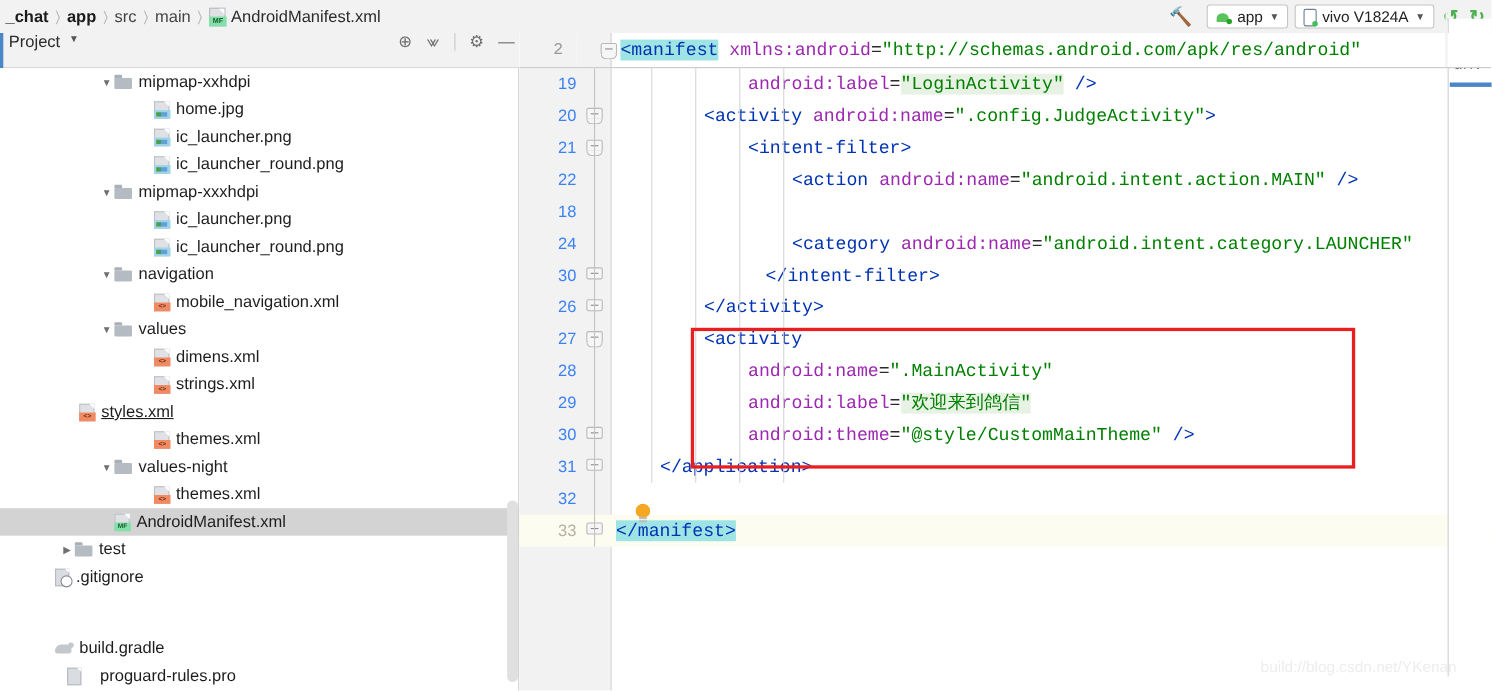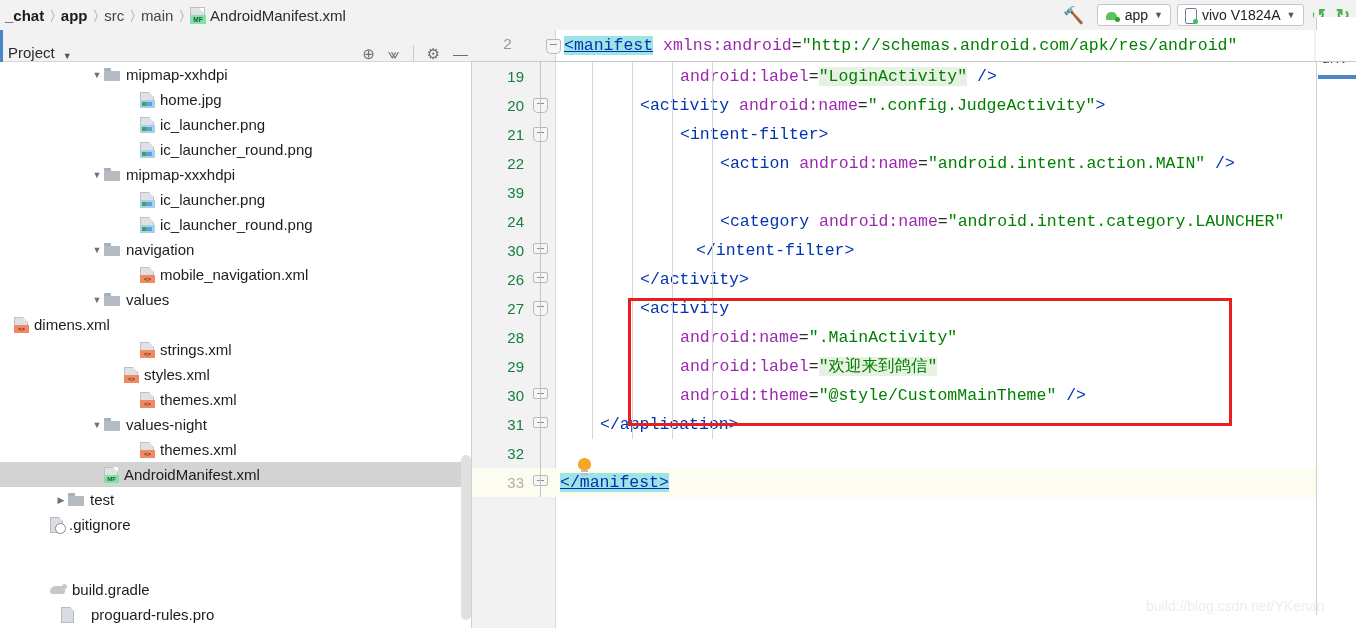--- a/index.html
+++ b/index.html
@@ -74,21 +74,21 @@
   .phone::after {
     content: ""; position: absolute; right: -2px; bottom: -1px;
     width: 5px; height: 5px; border-radius: 50%; background: #3dbf5c;
   }
   .runicon { color: #4caf50; font-size: 17px; font-weight: bold; padding: 0 2px; }
 
   
   .panel-head {
     position: absolute; left: 0; top: 30px; width: 480px; height: 32px;
     background: #f2f2f2; border-bottom: 1px solid #d6d6d6;
-    display: flex; align-items: flex-end; padding-left: 8px;
+    display: flex; align-items: flex-start; padding-left: 8px;
     font-size: 15px; color: #2b2b2b;
   }
   .panel-head .accent {
     position: absolute; left: 0; top: 0; width: 3px; height: 32px; background: #4a86c8;
   }
   .panel-head .tri { margin-left: 8px; color: #555; font-size: 9px; }
   .panel-tools {
     margin-left: auto; display: flex; align-items: center; gap: 13px;
     padding-right: 12px; color: #6e6e6e;
   }
@@ -208,21 +208,21 @@
   .lines {
     position: absolute; left: 0; top: 32px; width: 884px; height: 566px;
   }
   .ln {
     position: absolute; left: 0; width: 884px; height: 29px;
     font-family: "Liberation Mono", monospace; font-size: 16.5px;
     line-height: 29px; white-space: nowrap;
   }
   .ln .num {
     position: absolute; left: 0; width: 52px; text-align: right;
-    color: #15803d; font-size: 15px; font-family: "Liberation Sans", sans-serif;
+    color: #3b82f6; font-size: 15px; font-family: "Liberation Sans", sans-serif;
   }
   .ln .code { position: absolute; left: 88px; }
   .ln.cur { background: #fdfcf0; }
   .ln.cur .num { color: #b3b1a0; }
 
   
   .fold {
     position: absolute; left: 61px; width: 15px; height: 15px; top: 7px;
   }
   .fold .box {
@@ -246,21 +246,21 @@
   
   .iguide { position: absolute; width: 1px; background: #d6d6d6; }
 
   
   .t-tag   { color: #0033b3; }
   .t-attr  { color: #9c27b0; }
   .t-eq    { color: #2b2b2b; }
   .t-val   { color: #008000; }
   .t-punc  { color: #2b2b2b; }
   .hl-str  { background: #e8f2e4; }
-  .hl-match{ background: #9fe4e4; text-decoration: underline; }
+  .hl-match{ background: #9fe4e4; }
 
   .bulb {
     position: absolute; left: 578px; top: 458px; width: 13px; height: 17px; z-index: 5;
   }
   .bulb::before {
     content: ""; position: absolute; left: 0; top: 0;
     width: 13px; height: 12px; border-radius: 50% 50% 40% 40%; background: #f5a623;
   }
   .bulb::after {
     content: ""; position: absolute; left: 3px; top: 12px;
@@ -405,35 +405,35 @@
         <span class="fileicon">
           <span class="tag xml">&lt;&gt;</span>
         </span>
         <span>mobile_navigation.xml</span>
       </div>
       <div class="row" style="padding-left: 90px;">
         <span class="arrow">▼</span>
         <span class="folder"></span>
         <span>values</span>
       </div>
-      <div class="row" style="">
+      <div class="row" style="padding-left: 126px;">
         <span class="arrow empty"></span>
         <span class="fileicon">
           <span class="tag xml">&lt;&gt;</span>
         </span>
         <span>dimens.xml</span>
       </div>
       <div class="row" style="padding-left: 126px;">
         <span class="arrow empty"></span>
         <span class="fileicon">
           <span class="tag xml">&lt;&gt;</span>
         </span>
         <span>strings.xml</span>
       </div>
-      <div class="row" style="padding-left: 110px;">
+      <div class="row" style="padding-left: 58px; text-decoration: underline;">
         <span class="arrow empty"></span>
         <span class="fileicon">
           <span class="tag xml">&lt;&gt;</span>
         </span>
         <span>styles.xml</span>
       </div>
       <div class="row" style="padding-left: 126px;">
         <span class="arrow empty"></span>
         <span class="fileicon">
           <span class="tag xml">&lt;&gt;</span>
@@ -522,21 +522,21 @@
             <div class="box"></div>
             <div class="tailu"></div>
           </div>
           <span class="code" style="left: 208px;"><span class="t-tag">&lt;intent-filter&gt;</span></span>
         </div>
         <div class="ln" style="top: 87px;">
           <span class="num">22</span>
           <span class="code" style="left: 248px;"><span class="t-tag">&lt;action</span><span class="t-punc"> </span><span class="t-attr">android:name</span><span class="t-eq">=</span><span class="t-val">"android.intent.action.MAIN"</span><span class="t-tag"> /&gt;</span></span>
         </div>
         <div class="ln" style="top: 116px;">
-          <span class="num">39</span>
+          <span class="num">18</span>
           <span class="code" style="left: 248px;"></span>
         </div>
         <div class="ln" style="top: 145px;">
           <span class="num">24</span>
           <span class="code" style="left: 248px;"><span class="t-tag">&lt;category</span><span class="t-punc"> </span><span class="t-attr">android:name</span><span class="t-eq">=</span><span class="t-val">"android.intent.category.LAUNCHER"</span></span>
         </div>
         <div class="ln" style="top: 174px;">
           <span class="num">30</span>
           <div class="fold">
             <div class="box"></div>

